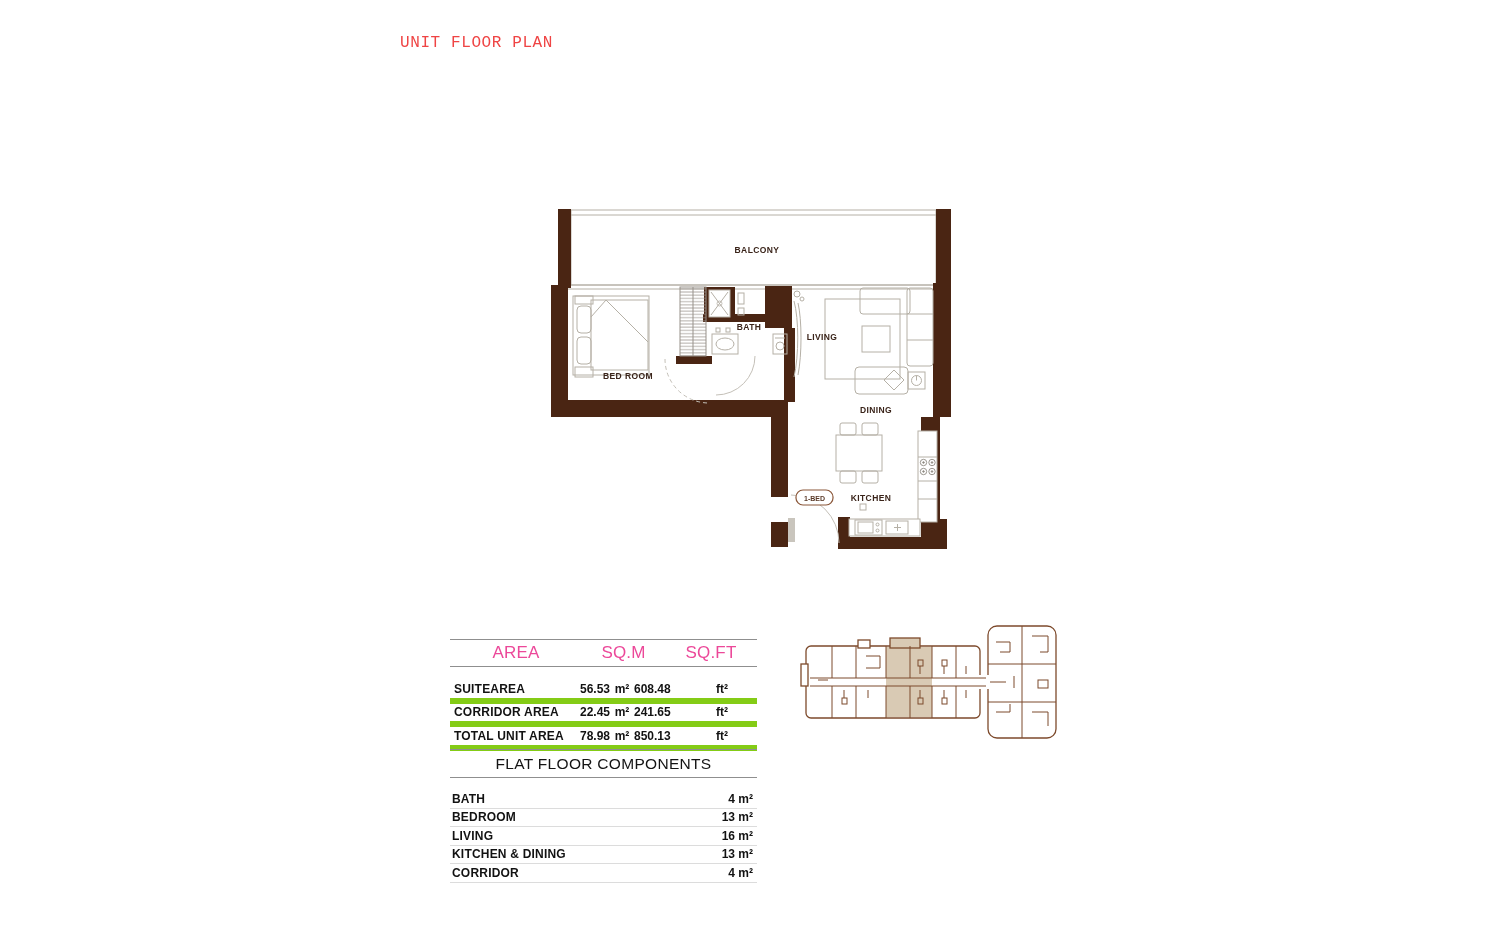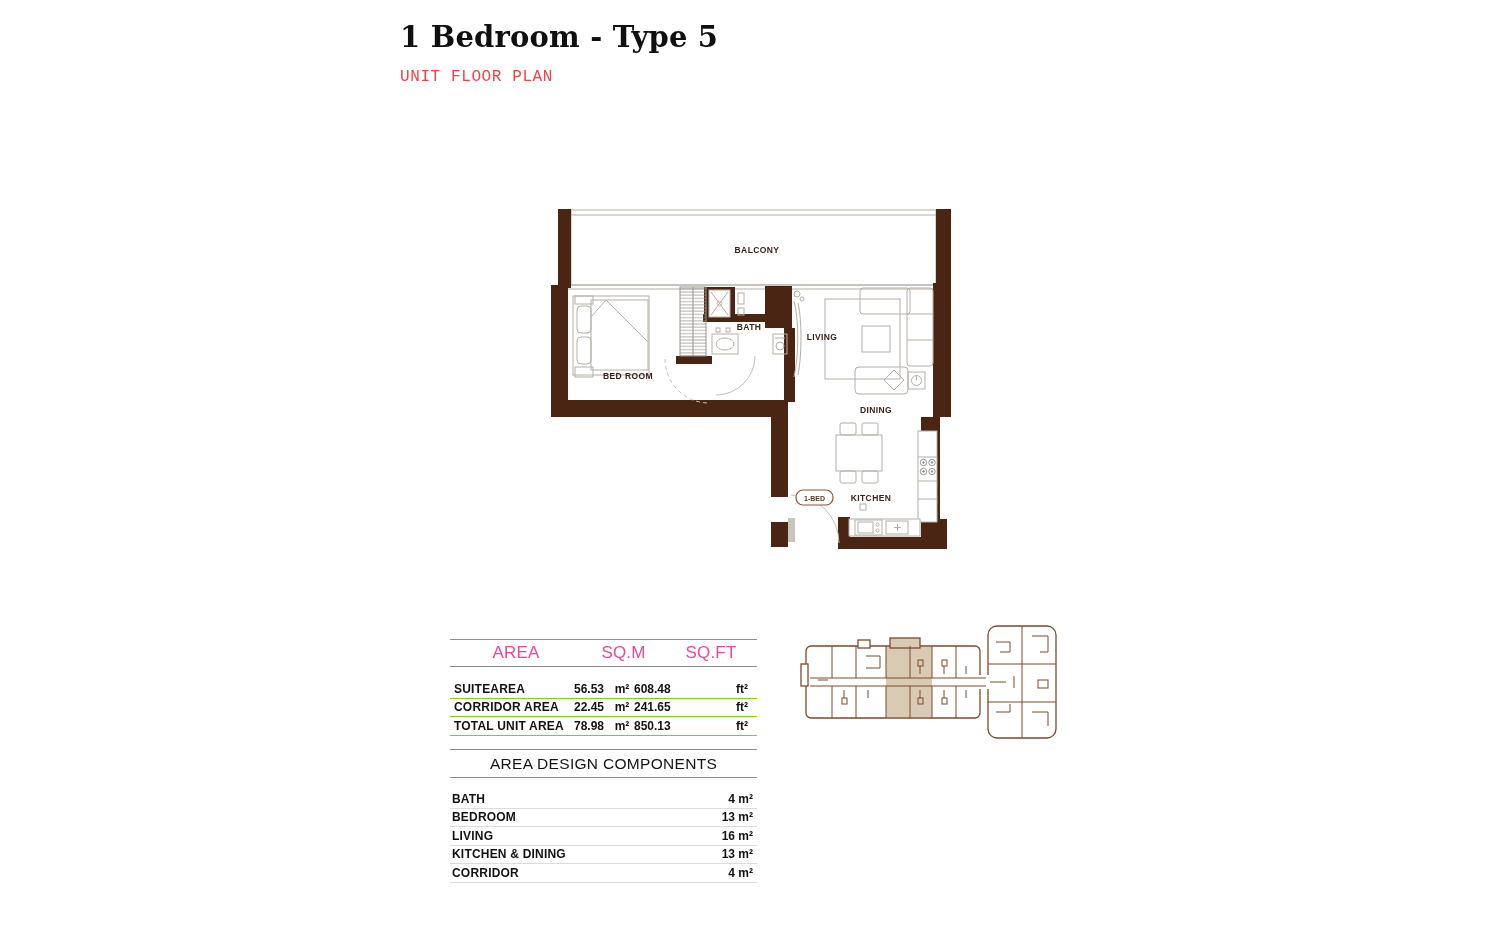--- a/index.html
+++ b/index.html
@@ -15,46 +15,45 @@
   .keyplan{position:absolute;left:800px;top:620px;width:262px;height:124px;}
   
   .tablebox{position:absolute;left:450px;width:307px;color:#161616;}
   .area-table{top:639px;}
   .comp-table{top:749px;}
   .t-topline{border-top:1.6px solid #8f8f8f;}
   .t-headrow{display:grid;grid-template-columns:132px 83px 92px;align-items:center;height:26px;}
   .t-headcell{text-align:center;font-size:17px;font-weight:400;color:#ec4899;letter-spacing:.2px;}
   .t-headline{border-top:1.6px solid #8f8f8f;}
   .t-rows{margin-top:13px;}
-  .t-row{display:flex;align-items:center;height:17.5px;border-bottom:1px solid #84cc16;
+  .t-row{display:flex;align-items:center;height:17.5px;border-bottom:6px solid #84cc16;
         font-size:12px;font-weight:700;color:#121212;}
   .t-label{width:120px;padding-left:4px;letter-spacing:.2px;}
-  .t-num1{width:36px;}
+  .t-num1{width:36px;text-align:right;}
   .t-unit1{width:24px;font-weight:700;text-align:center;}
   .t-num2{width:76px;text-align:left;}
-  .t-unit2{width:20px;padding-left:6px;font-weight:700;margin-left:20px;}
+  .t-unit2{width:20px;padding-left:6px;font-weight:700;}
   .comp-title{height:27px;display:flex;align-items:center;justify-content:center;
         font-size:15.5px;color:#141414;letter-spacing:.3px;}
   .c-row{display:flex;align-items:center;justify-content:space-between;height:17.5px;
         border-bottom:1px solid #dcdcdc;font-size:12px;font-weight:700;color:#121212;}
   .c-label{padding-left:2px;letter-spacing:.2px;}
   .c-value{padding-right:4px;}
   .comp-gap{height:12px;}
   
   text.room{font-family:"Liberation Sans",sans-serif;font-size:8.5px;font-weight:700;
         fill:#3a241a;letter-spacing:.4px;}
   text.tag{font-family:"Liberation Sans",sans-serif;font-size:7px;font-weight:700;fill:#5a3a28;}
 </style>
 </head>
 <body>
 
 <div class="page">
 
   <div class="title-block">
-    <h1>1 Bedroom - Type 5</h1>
     <div class="subtitle">UNIT FLOOR PLAN</div>
   </div>
 
   <svg class="floorplan" viewBox="0 0 410 350">
 
     <g stroke="#b5b0a6" stroke-width="1" fill="none">
       <rect x="23" y="6" width="365" height="75"></rect>
       <path d="M23,11 H388"></path>
       <path d="M23,81 H388"></path>
       <path d="M20,85 H388"></path>
@@ -220,21 +219,21 @@
         <div class="t-num1">78.98</div>
         <div class="t-unit1">m²</div>
         <div class="t-num2">850.13</div>
         <div class="t-unit2">ft²</div>
       </div>
     </div>
   </div>
 
   <div class="tablebox comp-table">
     <div class="t-topline"></div>
-    <div class="comp-title">AREA DESIGN COMPONENTS</div>
+    <div class="comp-title">FLAT FLOOR COMPONENTS</div>
     <div class="t-headline"></div>
     <div class="comp-gap"></div>
     <div class="c-row">
       <div class="c-label">BATH</div>
       <div class="c-value">4 m²</div>
     </div>
     <div class="c-row">
       <div class="c-label">BEDROOM</div>
       <div class="c-value">13 m²</div>
     </div>

